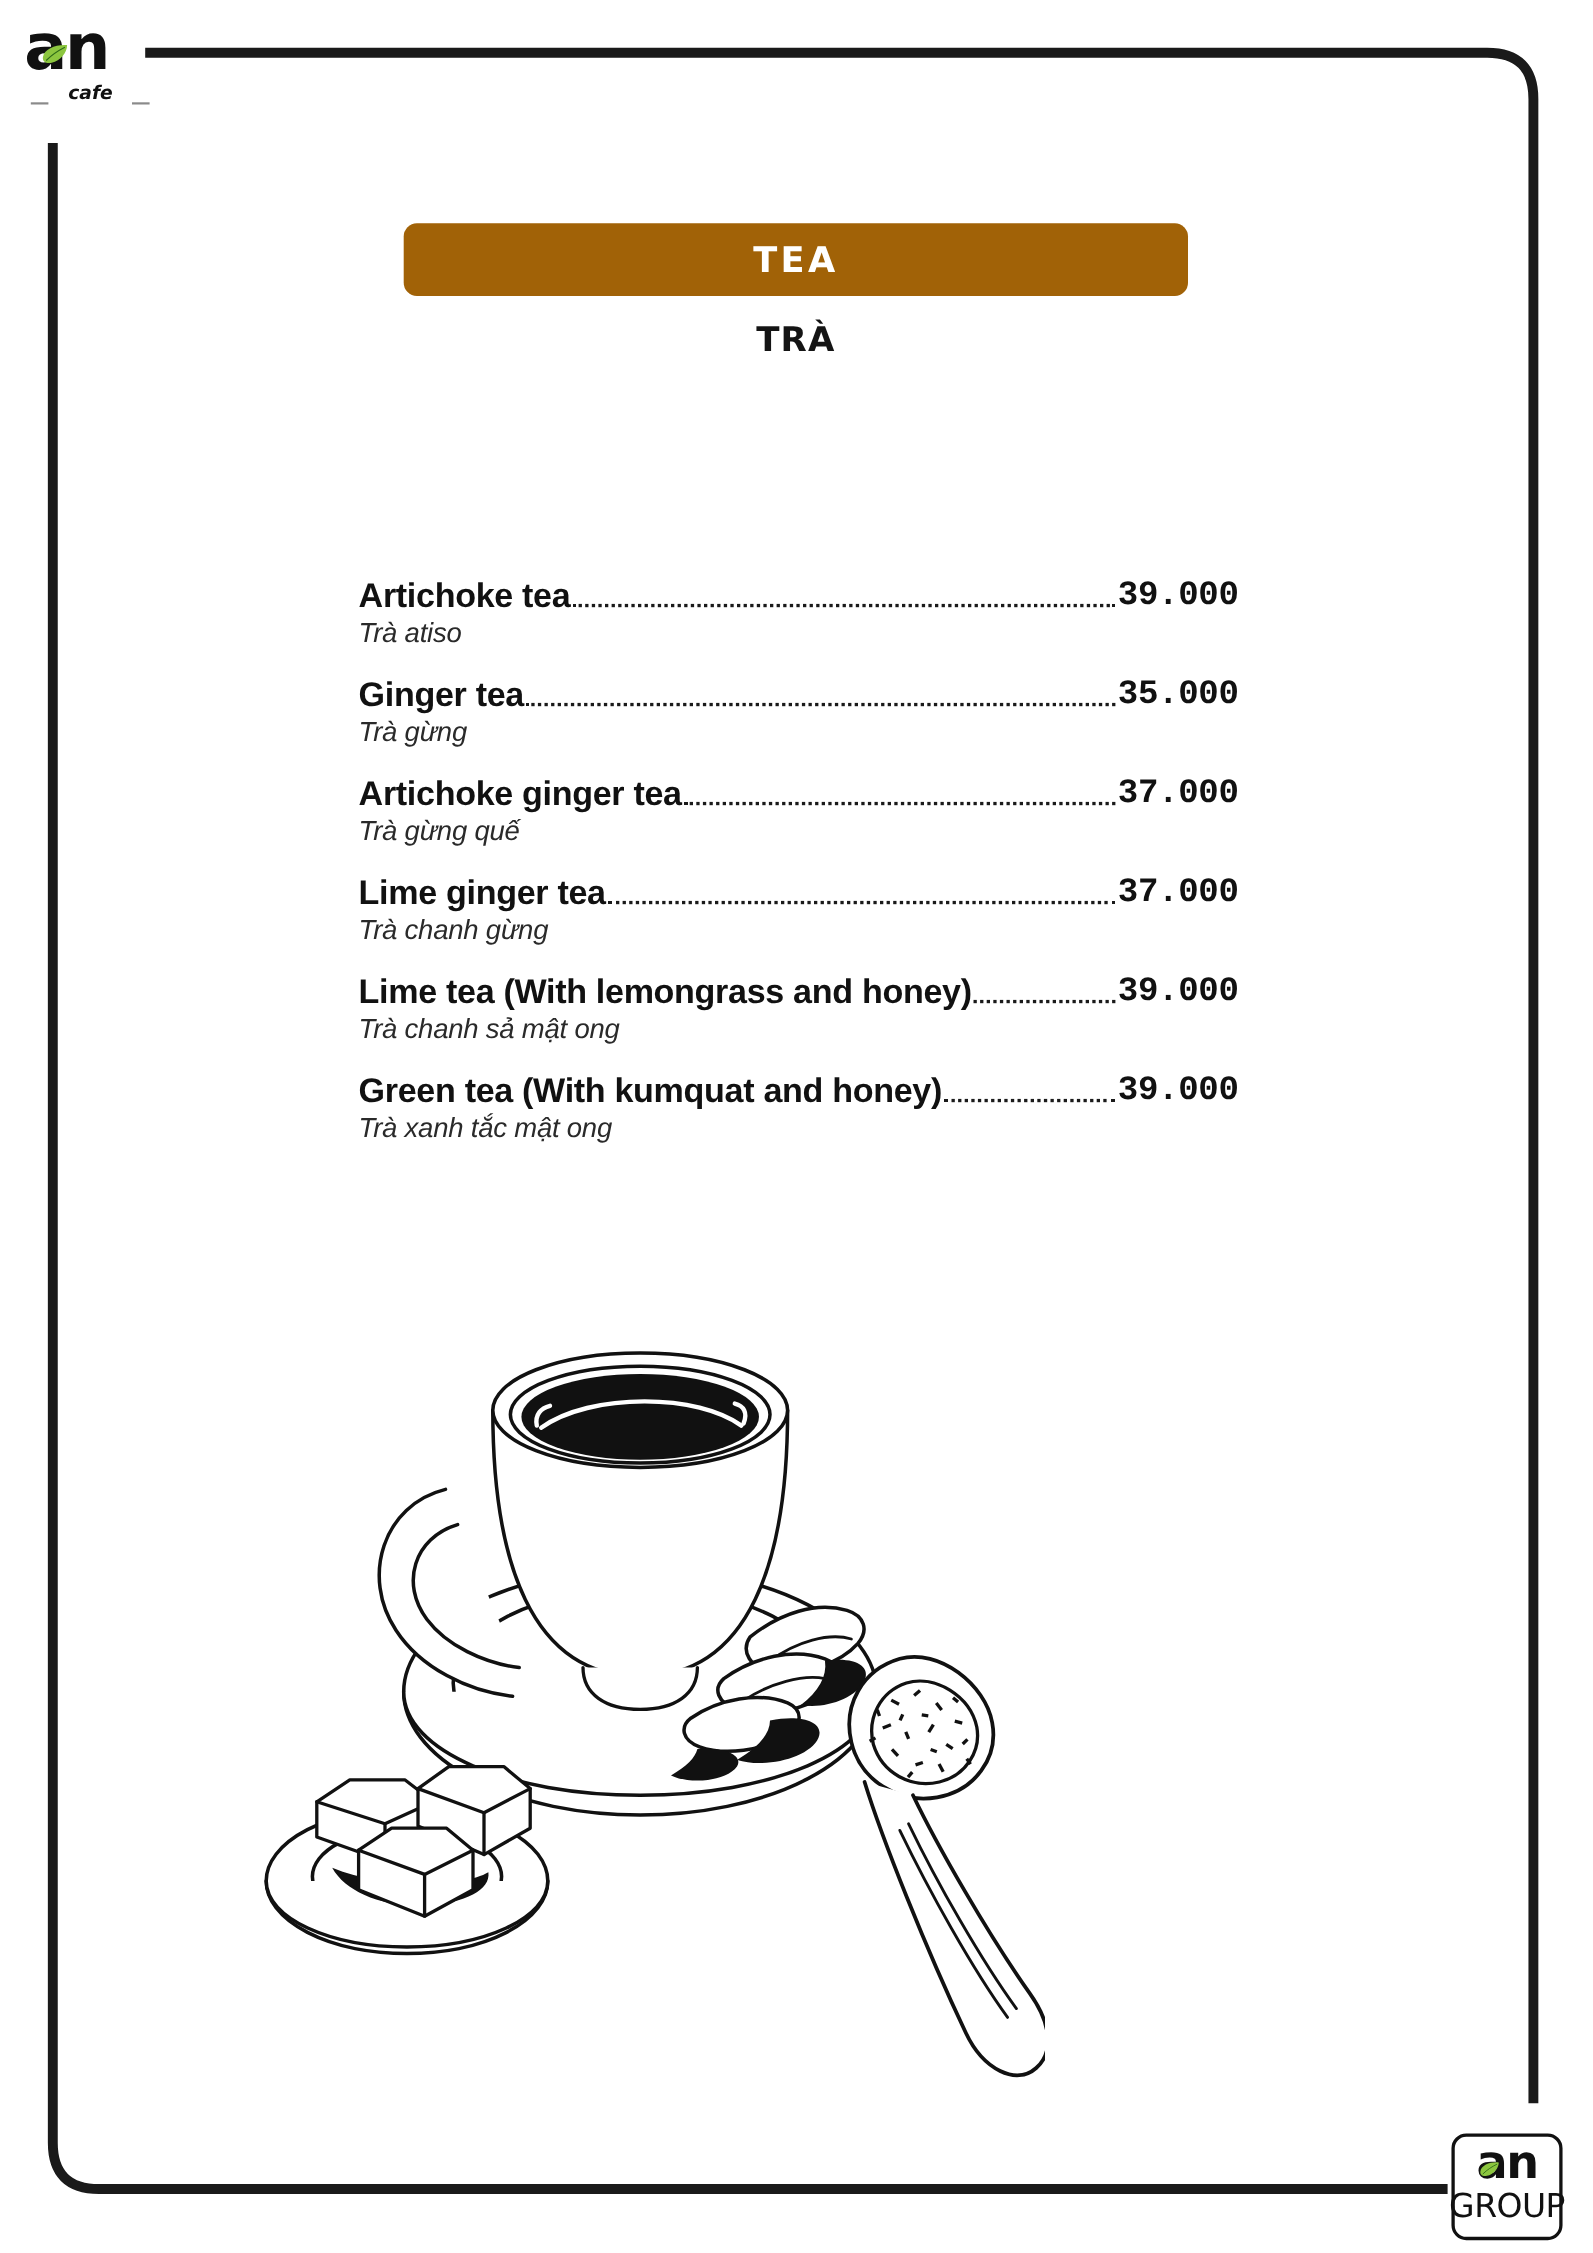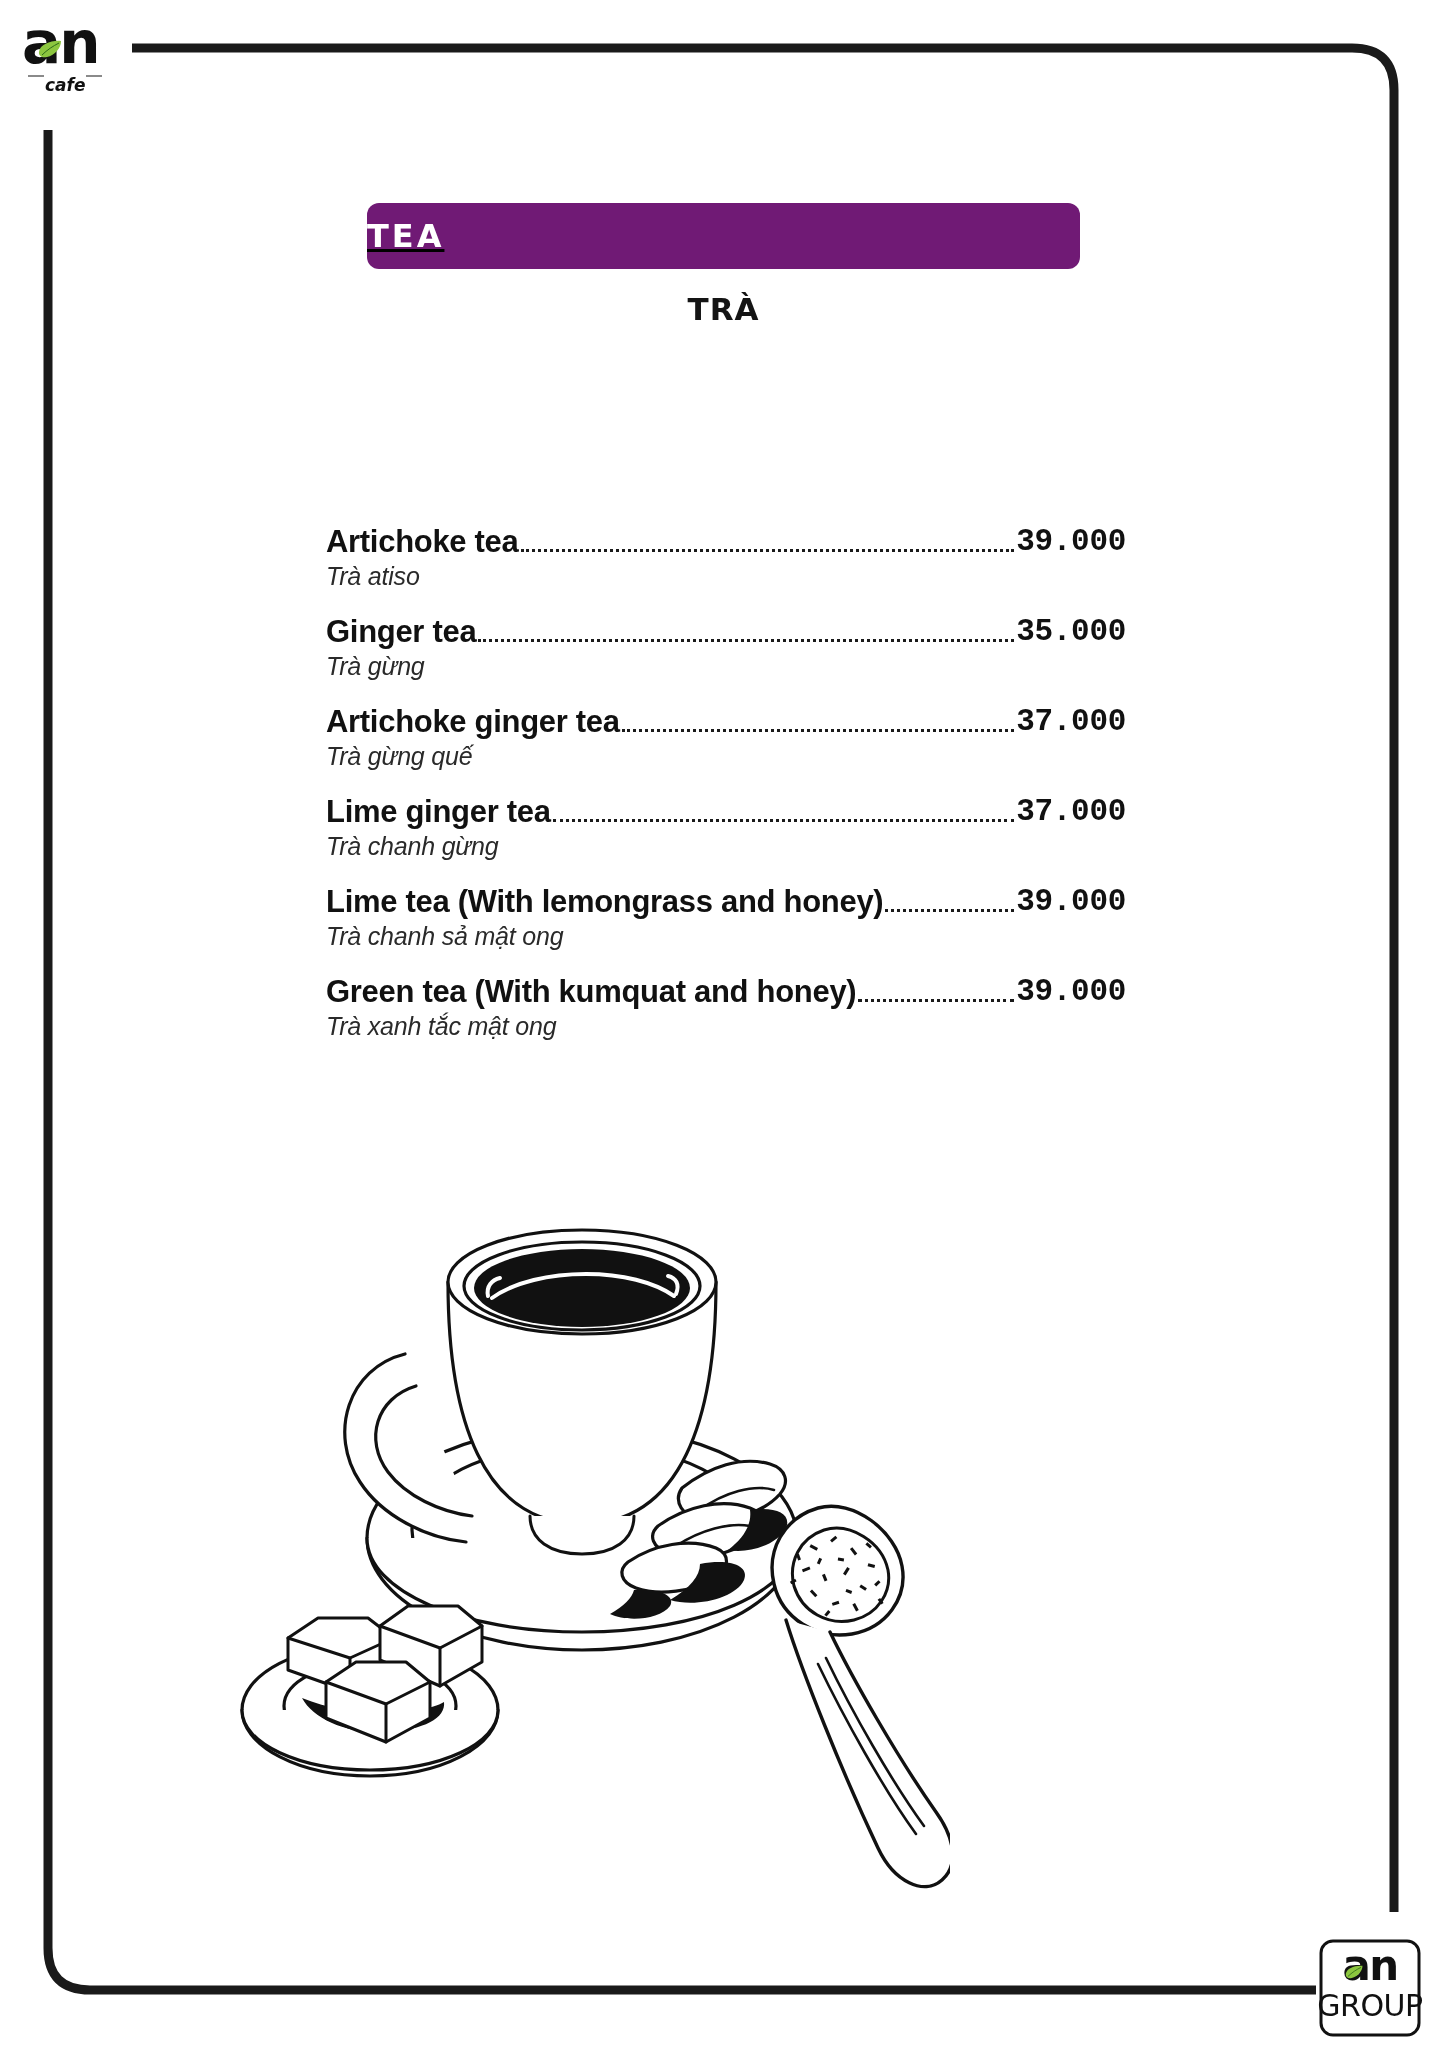--- a/index.html
+++ b/index.html
@@ -48,22 +48,22 @@
   }
   .logo-leaf {
     position: absolute;
     left: 16px;
     top: 26px;
     width: 25px;
     height: 18px;
   }
   .logo-cafe-row {
     display: flex;
-    align-items: flex-start;
-    gap: 1px;
+    align-items: flex-end;
+    gap: 18px;
     margin-top: 1px;
     padding-left: 6px;
   }
   .logo-dash {
     display: block;
     width: 16px;
     height: 2px;
     background: #8a8a8a;
   }
   .logo-cafe-text {
@@ -77,27 +77,26 @@
 
   
   #section-header {
     position: absolute;
     left: 367px;
     top: 203px;
     width: 713px;
     text-align: center;
   }
   #section-banner {
-    background: #701a75;
+    background: #a16207;
     border-radius: 12px;
     height: 66px;
     display: flex;
     align-items: center;
-    justify-content: flex-start;
-    text-decoration: underline;
+    justify-content: center;
   }
   #section-title-en {
     color: #ffffff;
     font-family: "DejaVu Sans", sans-serif;
     font-weight: bold;
     font-size: 32px;
     letter-spacing: 3px;
   }
   #section-title-vi {
     margin-top: 22px;

